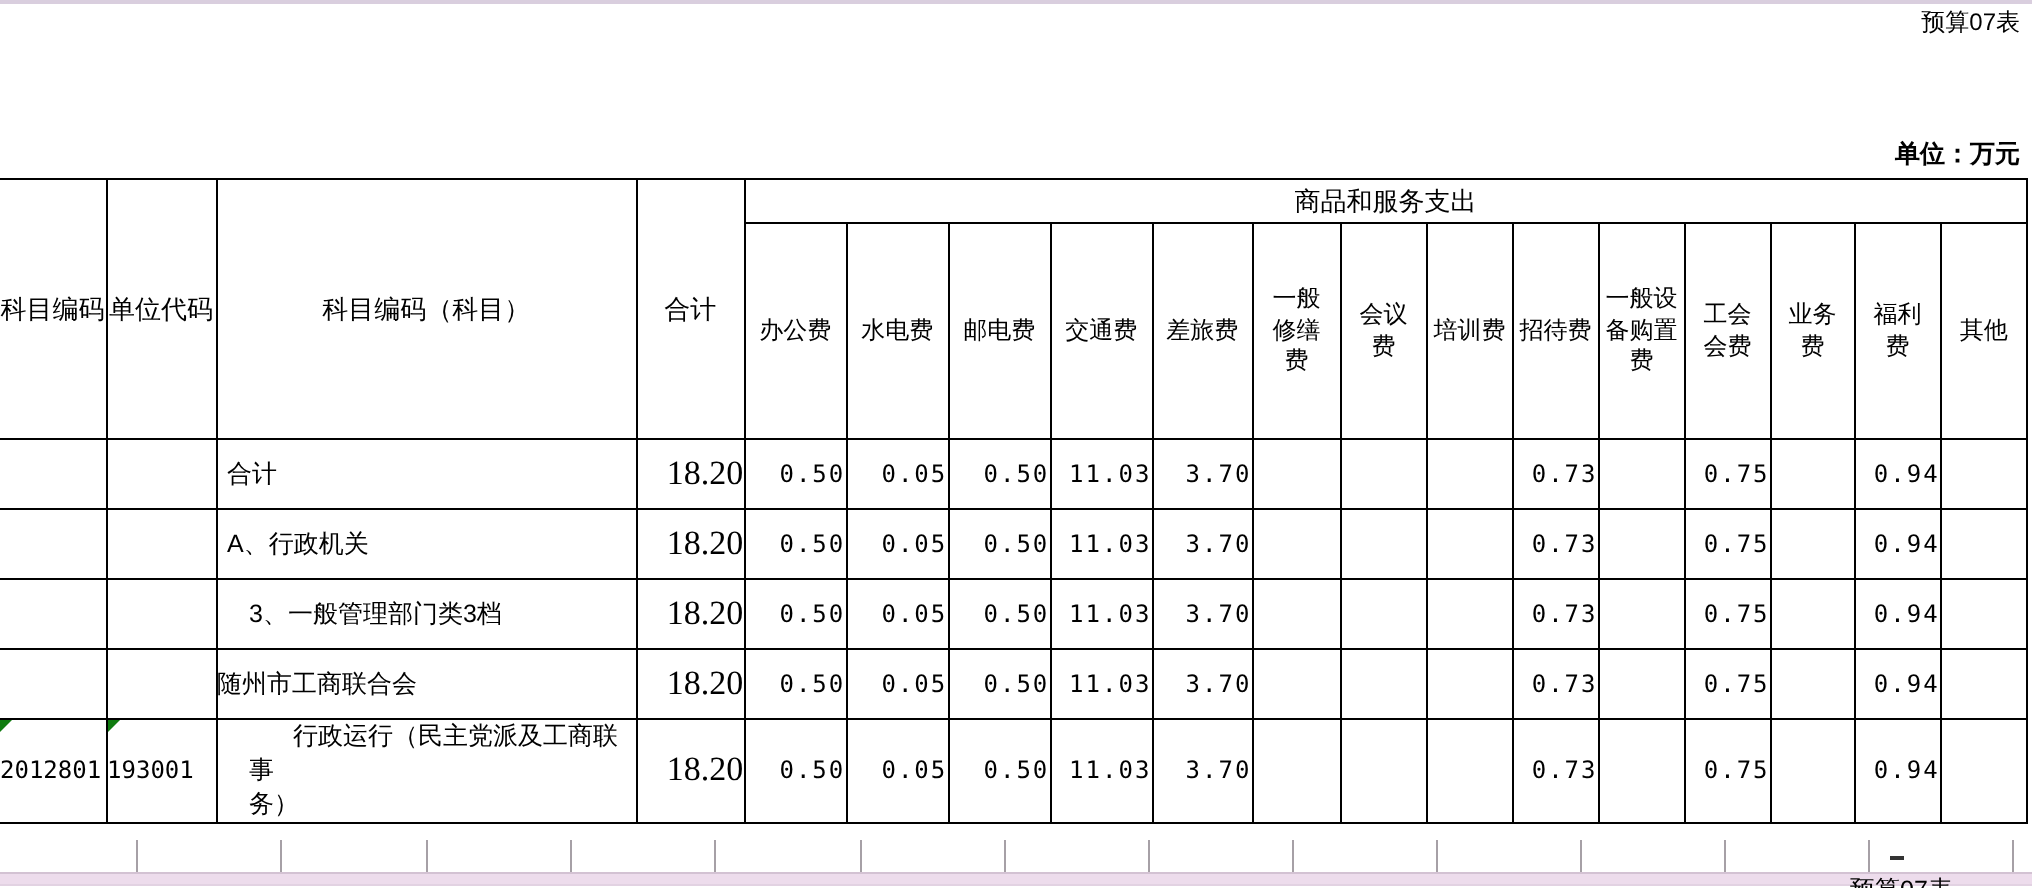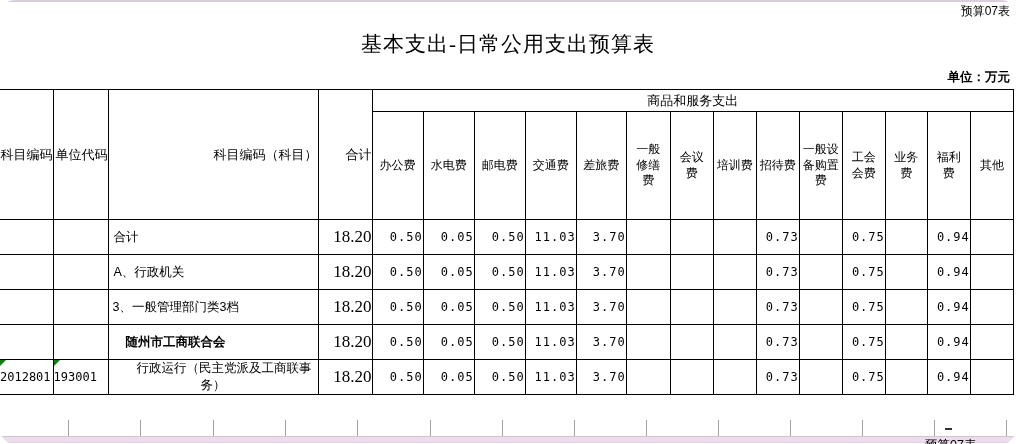--- a/index.html
+++ b/index.html
@@ -1,41 +1,41 @@
 <!DOCTYPE html>
 <html><head>
 <meta charset="utf-8">
 <style>
   html,body{margin:0;padding:0;background:#fff;}
   #screen{
     position:relative;width:1016px;height:444px;background:#ffffff;
-    overflow:hidden;font-family:"Liberation Sans","DejaVu Sans",sans-serif;color:#000;border-radius:15px;
+    overflow:hidden;font-family:"Liberation Sans","DejaVu Sans",sans-serif;color:#000;
   }
   
   .top-strip{position:absolute;left:0;top:0;width:1016px;height:2px;background:#d9cede;}
   .corner-label{position:absolute;top:3px;right:6px;font-size:12px;}
   .page-title{position:absolute;top:30px;left:0;width:1016px;text-align:center;
     font-family:"Liberation Serif","DejaVu Serif",serif;font-size:21px;letter-spacing:1px;}
   .unit-note{position:absolute;top:69px;right:6px;font-size:12.5px;font-weight:bold;}
 
   table.budget{position:absolute;top:89px;left:0;border-collapse:collapse;table-layout:fixed;width:1014px;}
   table.budget th, table.budget td{border:1px solid #000;padding:0;overflow:hidden;font-weight:normal;}
   table.budget .no-left{border-left:none;}
-  th.merged{font-size:13px;text-align:right;vertical-align:middle;}
+  th.merged{font-size:13px;text-align:center;vertical-align:middle;}
   th.group{height:21px;font-size:13px;text-align:center;vertical-align:middle;}
   tr.subhead th{height:107px;font-size:12px;text-align:center;vertical-align:middle;
     white-space:pre-line;line-height:1.3;padding:0 2px;}
   tbody tr{height:35px;}
   td.c-code{font-family:"DejaVu Sans Mono","Liberation Mono",monospace;font-size:12px;
     text-align:left;vertical-align:middle;position:relative;}
   td.c-name{font-size:12.5px;text-align:left;vertical-align:middle;white-space:pre-line;line-height:1.35;}
   td.c-name.ind-0{padding-left:5px;}
-  td.c-name.ind-1{padding-left:4px;margin-left:44px;}
-  td.c-name.ind-2{padding-left:17px;font-weight:bold;}
-  td.c-name.ind-3{padding-left:0;text-indent:22px;text-align:center;}
+  td.c-name.ind-1{padding-left:16px;margin-left:44px;}
+  td.c-name.ind-2{}
+  td.c-name.ind-3{padding-left:16px;text-indent:22px;}
   td.c-total{font-family:"Liberation Serif","DejaVu Serif",serif;font-size:17px;
     text-align:right;vertical-align:middle;padding-right:3px;}
   td.c-val{font-family:"DejaVu Sans Mono","Liberation Mono",monospace;font-size:12px;
     letter-spacing:1px;text-align:right;vertical-align:middle;padding-right:3px;}
   .flag-tri{position:absolute;left:0;top:0;width:0;height:0;
     border-top:6px solid #107C10;border-right:6px solid transparent;}
 
   
   .tick{position:absolute;top:420px;width:1px;height:17px;background:#a6a0a6;}
   .bottom-band{position:absolute;left:0;top:436px;width:1016px;height:5px;background:#eddcec;
@@ -45,21 +45,20 @@
 </style>
 </head>
 <body>
 
 <div id="screen">
 
   <div class="top-strip"></div>
 
   <div class="corner-label">预算07表</div>
 
-  <div class="page-title">基本支出-日常公用支出预算表</div>
 
   <div class="unit-note">单位：万元</div>
 
   <table class="budget">
     <colgroup id="cols">
         <col style="width: 53px;">
         <col style="width: 55px;">
         <col style="width: 210px;">
         <col style="width: 54px;">
         <col style="width: 51px;">

